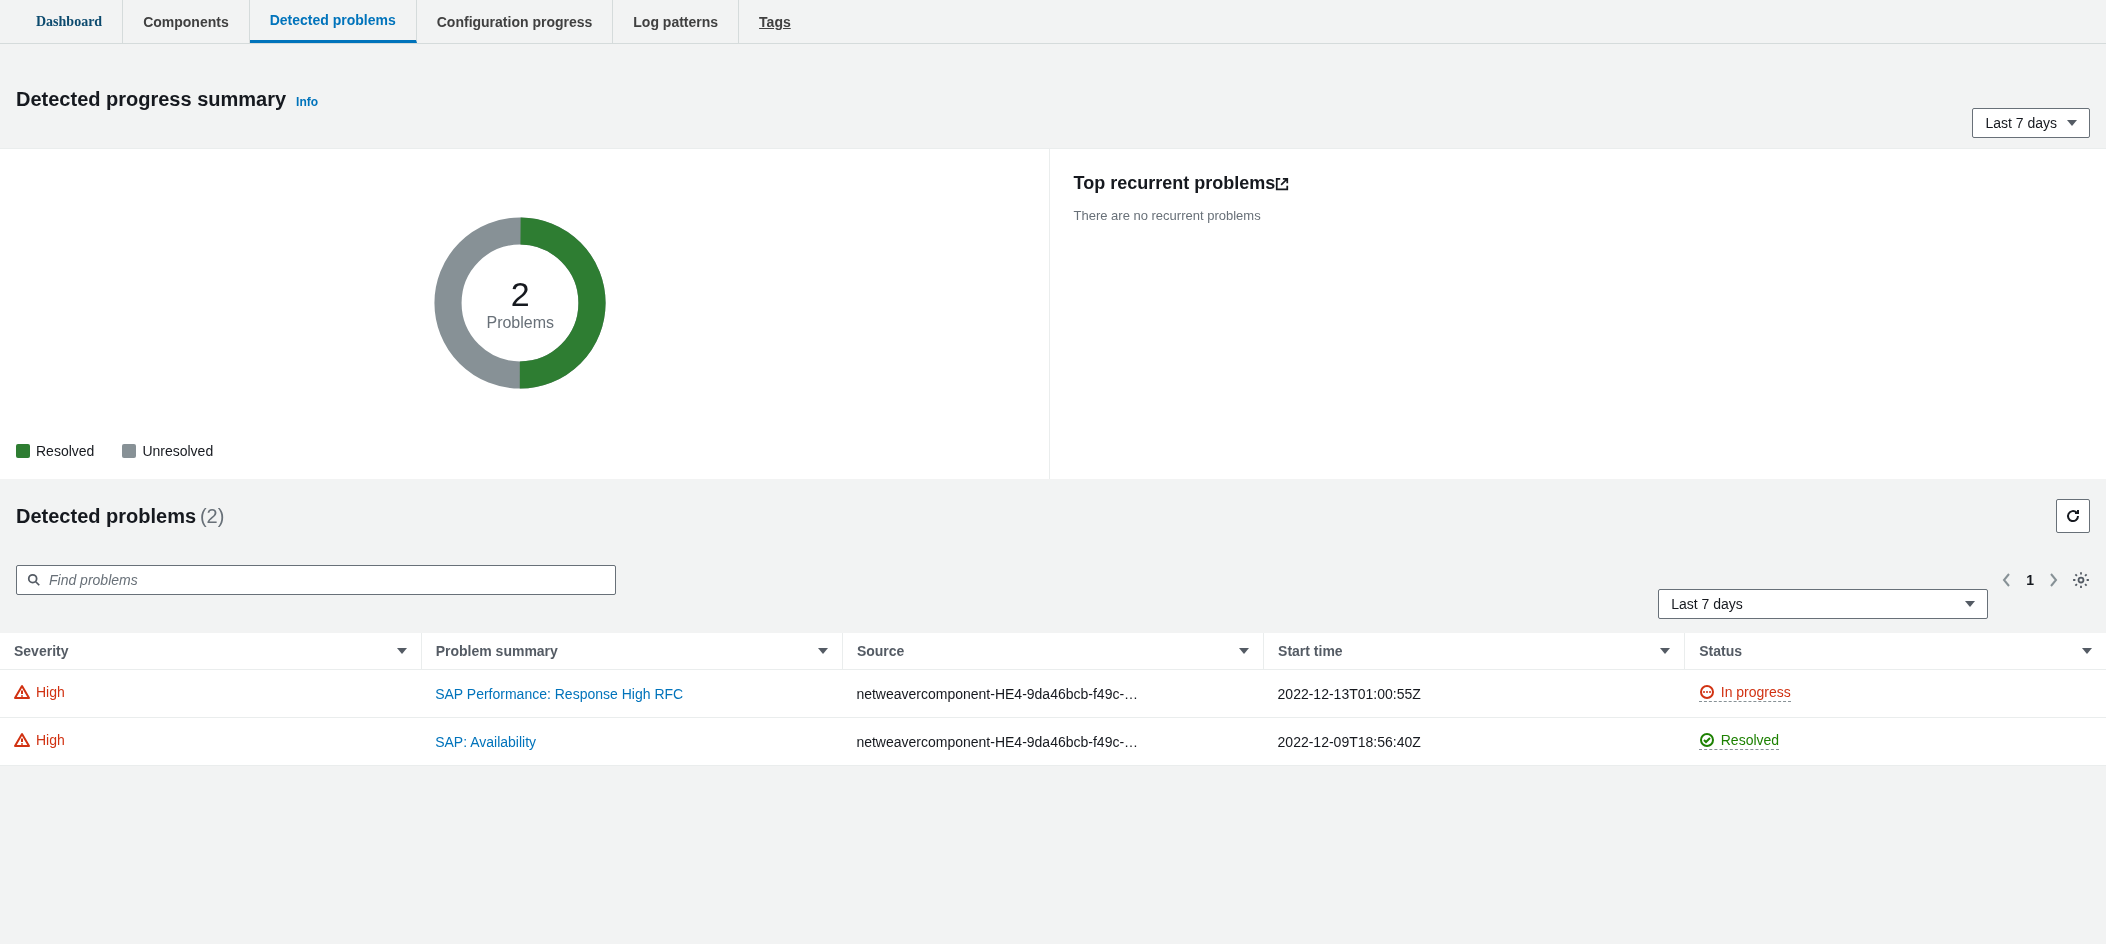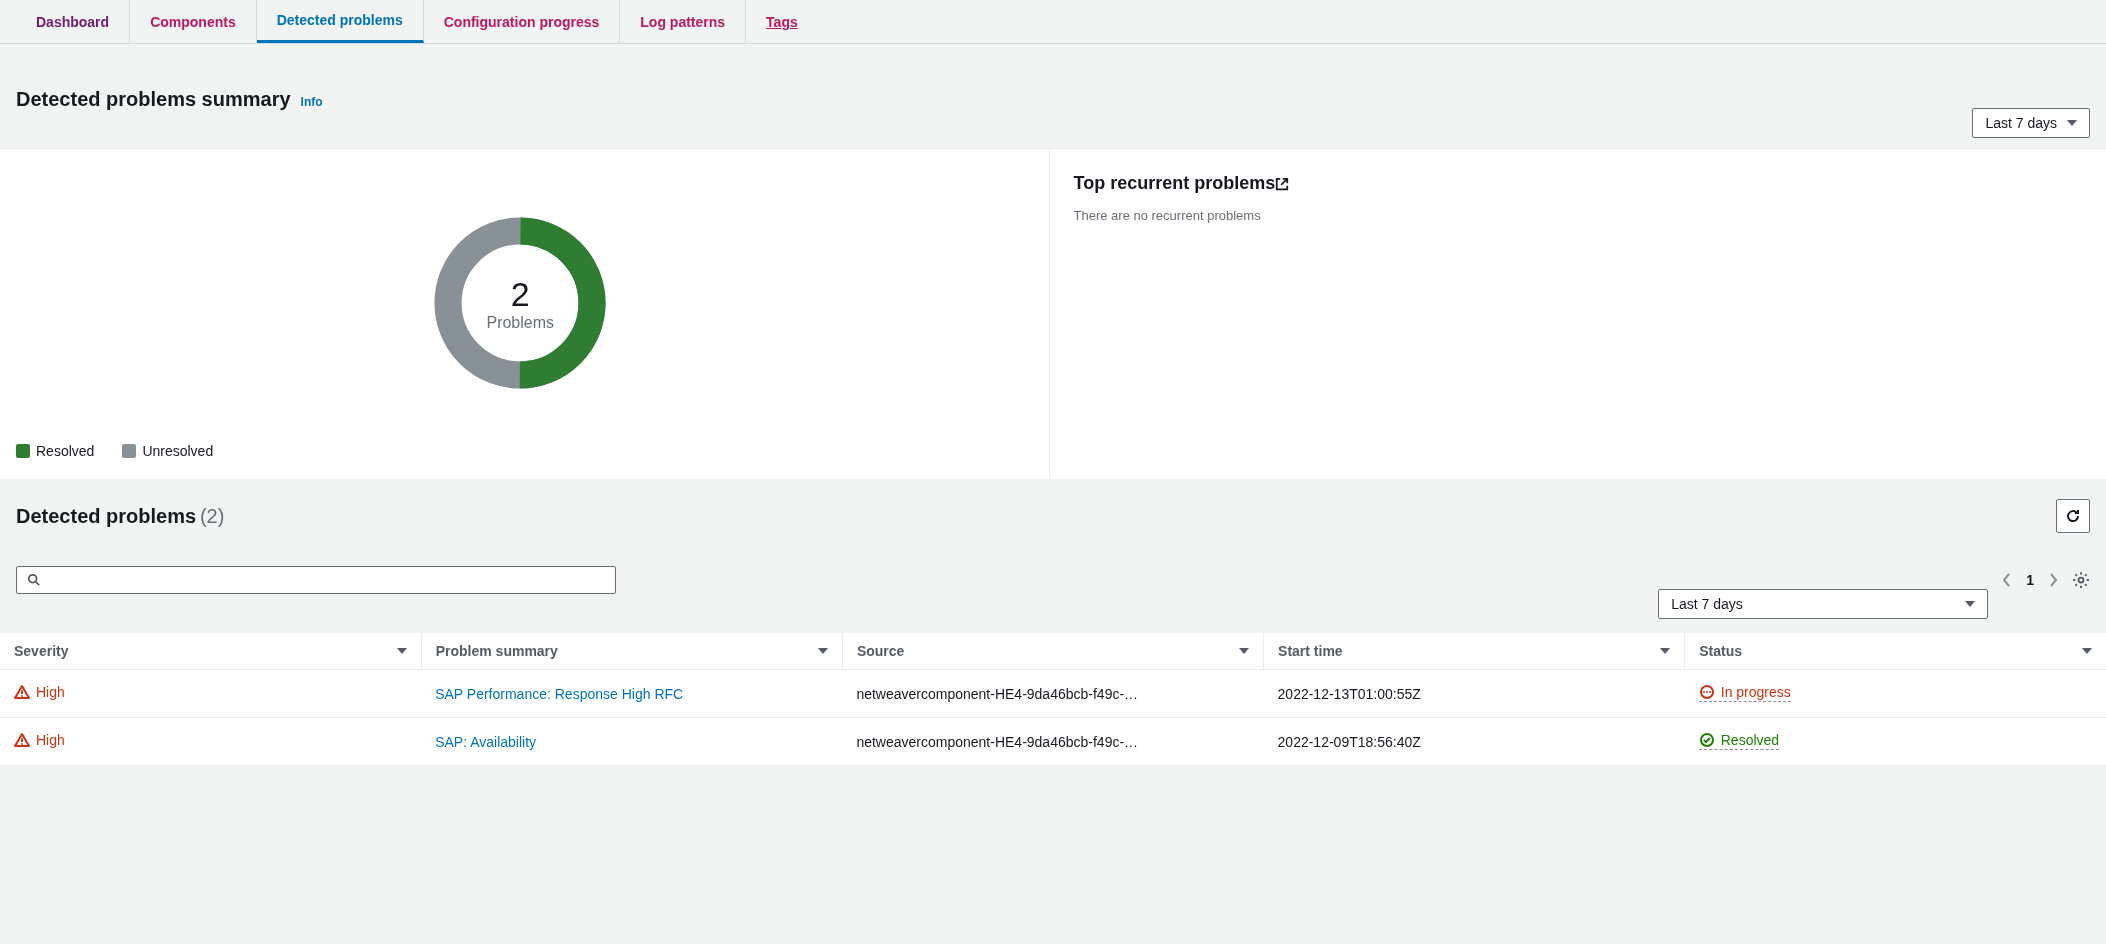--- a/index.html
+++ b/index.html
@@ -1,21 +1,21 @@
 <!DOCTYPE html>
 <html><head>
 <meta charset="utf-8">
 <style>
   * { box-sizing: border-box; margin: 0; padding: 0; }
   body { font-family: "Amazon Ember", "Helvetica Neue", Arial, sans-serif; color: #16191f; background: #f2f3f3; font-size: 14px; }
   
   .tabs { display: flex; background: #f2f3f3; border-bottom: 1px solid #d5dbdb; padding: 0 16px; height: 44px; align-items: stretch; }
-  .tab { display: flex; align-items: center; padding: 0 20px; font-size: 14px; font-weight: 700; color: #be185d; cursor: pointer; border-right: 1px solid #d5dbdb; }
+  .tab { display: flex; align-items: center; padding: 0 20px; font-size: 14px; font-weight: 700; color: #404040; cursor: pointer; border-right: 1px solid #d5dbdb; }
   .tab:last-child { border-right: none; text-decoration: underline; }
-  .tab.link { color: #701a75; font-weight: 700; }
+  .tab.link { color: #0c4a6e; font-weight: 700; font-family: Liberation Serif, serif; }
   .tab.active { color: #0073bb; border-bottom: 3px solid #0073bb; }
   
   .summary-header { display: flex; align-items: center; justify-content: space-between; padding: 16px 16px 10px 16px; background: #f2f3f3; border-bottom: 1px solid #eaeded; }
   .summary-header .title { display: flex; align-items: baseline; gap: 10px; }
   .summary-header h2 { font-size: 20px; font-weight: 700; }
   .info-link { color: #0073bb; font-size: 12px; font-weight: 700; cursor: pointer; }
   
   .dropdown-btn { background: #fff; border: 1px solid #687078; padding: 6px 12px; font-size: 14px; display: inline-flex; align-items: center; gap: 10px; cursor: pointer; border-radius: 2px; font-weight: 400; color: #16191f; margin-top: 48px; }
   .caret-down { width: 0; height: 0; border-left: 5px solid transparent; border-right: 5px solid transparent; border-top: 6px solid #545b64; }
   
@@ -84,21 +84,21 @@
   <div class="tab link">Dashboard</div>
   <div class="tab">Components</div>
   <div class="tab active">Detected problems</div>
   <div class="tab">Configuration progress</div>
   <div class="tab">Log patterns</div>
   <div class="tab">Tags</div>
 </div>
 
 <div class="summary-header">
   <div class="title">
-    <h2>Detected problems summary</h2>
+    <h2>Detected progress summary</h2>
     <span class="info-link">Info</span>
   </div>
   <button class="dropdown-btn">
     <span>Last 7 days</span>
     <span class="caret-down"></span>
   </button>
 </div>
 
 <div class="panel split">
   <div class="split-left">
@@ -147,20 +147,21 @@
     </svg>
   </button>
 </div>
 
 <div class="filter-row">
   <div class="search-box">
     <svg class="search-icon" viewBox="0 0 16 16">
       <circle cx="6.5" cy="6.5" r="4.5" fill="none" stroke="#545b64" stroke-width="2"></circle>
       <line x1="10" y1="10" x2="14" y2="14" stroke="#545b64" stroke-width="2"></line>
     </svg>
+    <input type="text" placeholder="Find problems" style="">
   </div>
   <div class="filter-right">
     <button class="dropdown-btn">
       <span>Last 7 days</span>
       <span class="caret-down"></span>
     </button>
     <div class="pager">
       <svg class="chevron-svg" viewBox="0 0 10 16">
         <path fill="none" stroke="#879196" stroke-width="2" d="M7 2 2 8l5 6"></path>
       </svg>

